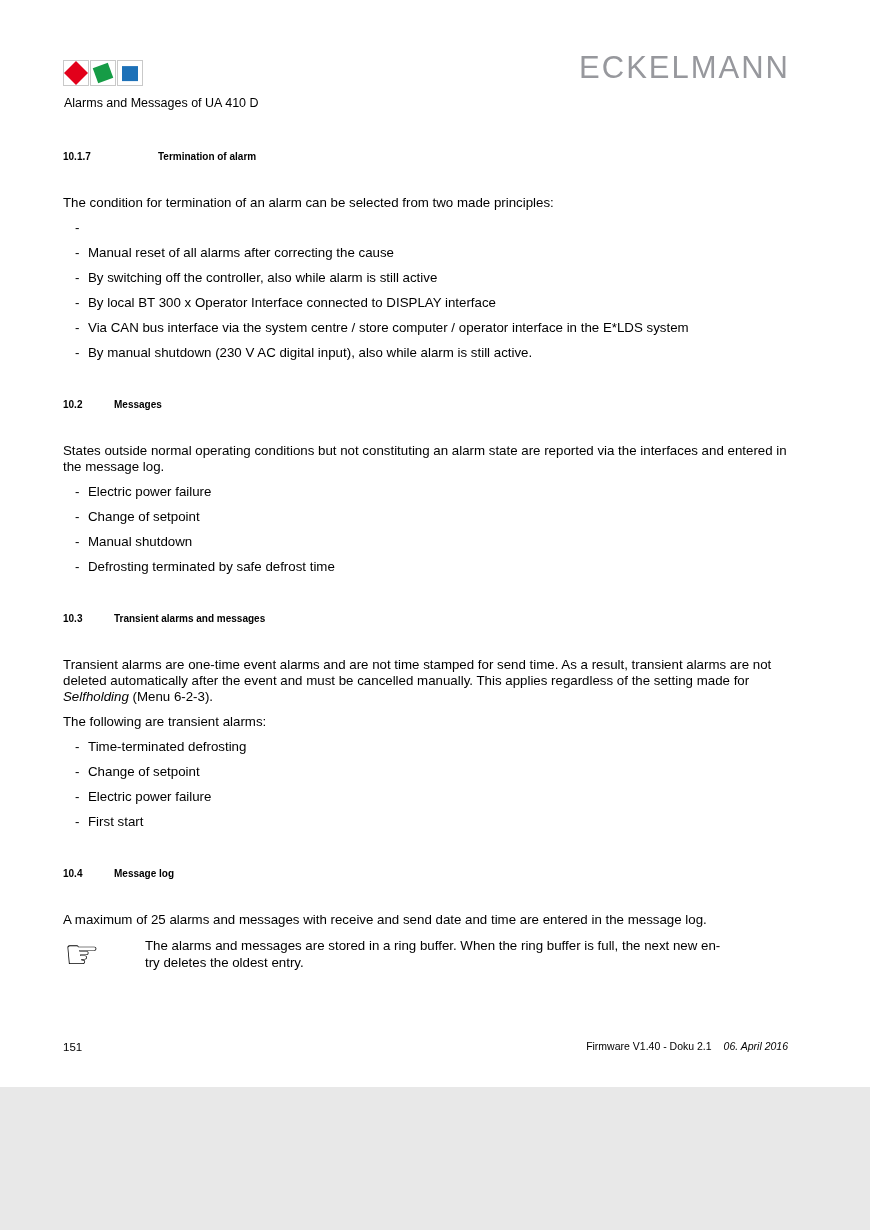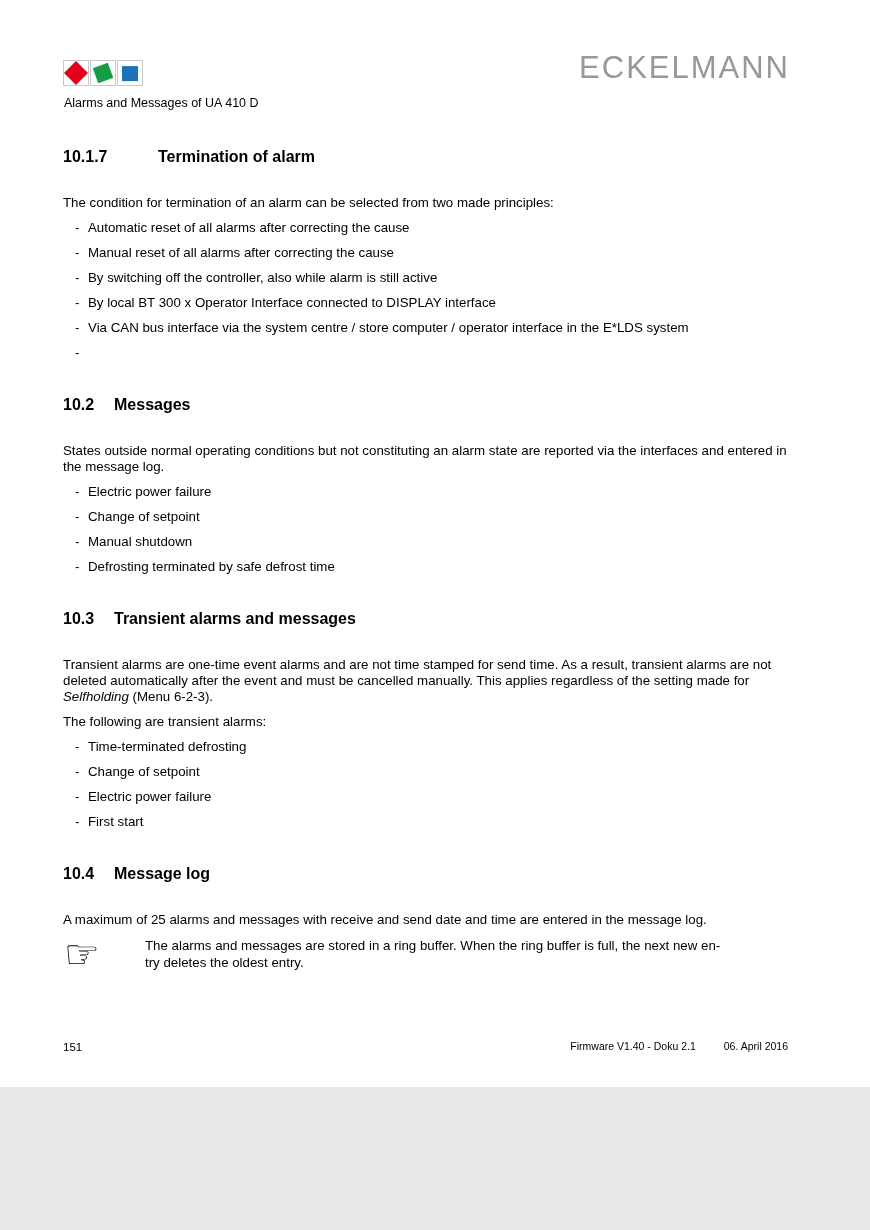--- a/index.html
+++ b/index.html
@@ -42,21 +42,21 @@
   }
 
   
   .content {
     position: absolute; left: 63px; top: 140px; width: 730px;
     font-size: 13.3px; line-height: 16px;
   }
   .sec-head {
     display: flex;
     font-weight: bold;
-    font-size: 16px;
+    font-size: 10px;
     line-height: 18px;
     margin: 35px 0 29px 0;
   }
   .sec-head.first { margin-top: 8px; }
   .sec-num.w95 { width: 95px; flex: none; }
   .sec-num.w51 { width: 51px; flex: none; }
   .para { margin: 0 0 9px 0; }
   .bullet {
     display: flex;
     margin: 0 0 9px 0;
@@ -80,21 +80,21 @@
 
   
   .footer-left {
     position: absolute; left: 63px; bottom: 34px;
     font-size: 11.5px;
   }
   .footer-right {
     position: absolute; right: 82px; bottom: 35px;
     font-size: 10.5px;
   }
-  .footer-right .date { margin-left: 28px; }
+  .footer-right .date { margin-left: 12px; font-style: italic; }
 </style>
 </head>
 <body>
 
 <div class="page">
 
   <div class="logo">
     <div class="logo-cell">
       <div class="logo-sq red" style="background: rgb(226, 0, 26);"></div>
     </div>
@@ -110,40 +110,40 @@
 
   <div class="content">
 
     <div class="sec-head first">
       <span class="sec-num w95">10.1.7</span>
       <span>Termination of alarm</span>
     </div>
     <p class="para">The condition for termination of an alarm can be selected from two made principles:</p>
     <div class="bullet">
       <span class="dash">-</span>
-      <span>Automatic reset of all alarms after correcting the cause</span>
     </div>
     <div class="bullet">
       <span class="dash">-</span>
       <span>Manual reset of all alarms after correcting the cause</span>
     </div>
     <div class="bullet">
       <span class="dash">-</span>
       <span>By switching off the controller, also while alarm is still active</span>
     </div>
     <div class="bullet">
       <span class="dash">-</span>
       <span>By local BT 300 x Operator Interface connected to DISPLAY interface</span>
     </div>
     <div class="bullet">
       <span class="dash">-</span>
       <span>Via CAN bus interface via the system centre / store computer / operator interface in the E*LDS system</span>
     </div>
     <div class="bullet">
       <span class="dash">-</span>
+      <span>By manual shutdown (230 V AC digital input), also while alarm is still active.</span>
     </div>
 
     <div class="sec-head">
       <span class="sec-num w51">10.2</span>
       <span>Messages</span>
     </div>
     <p class="para">States outside normal operating conditions but not constituting an alarm state are reported via the interfaces and entered in the message log.</p>
     <div class="bullet">
       <span class="dash">-</span>
       <span>Electric power failure</span>

